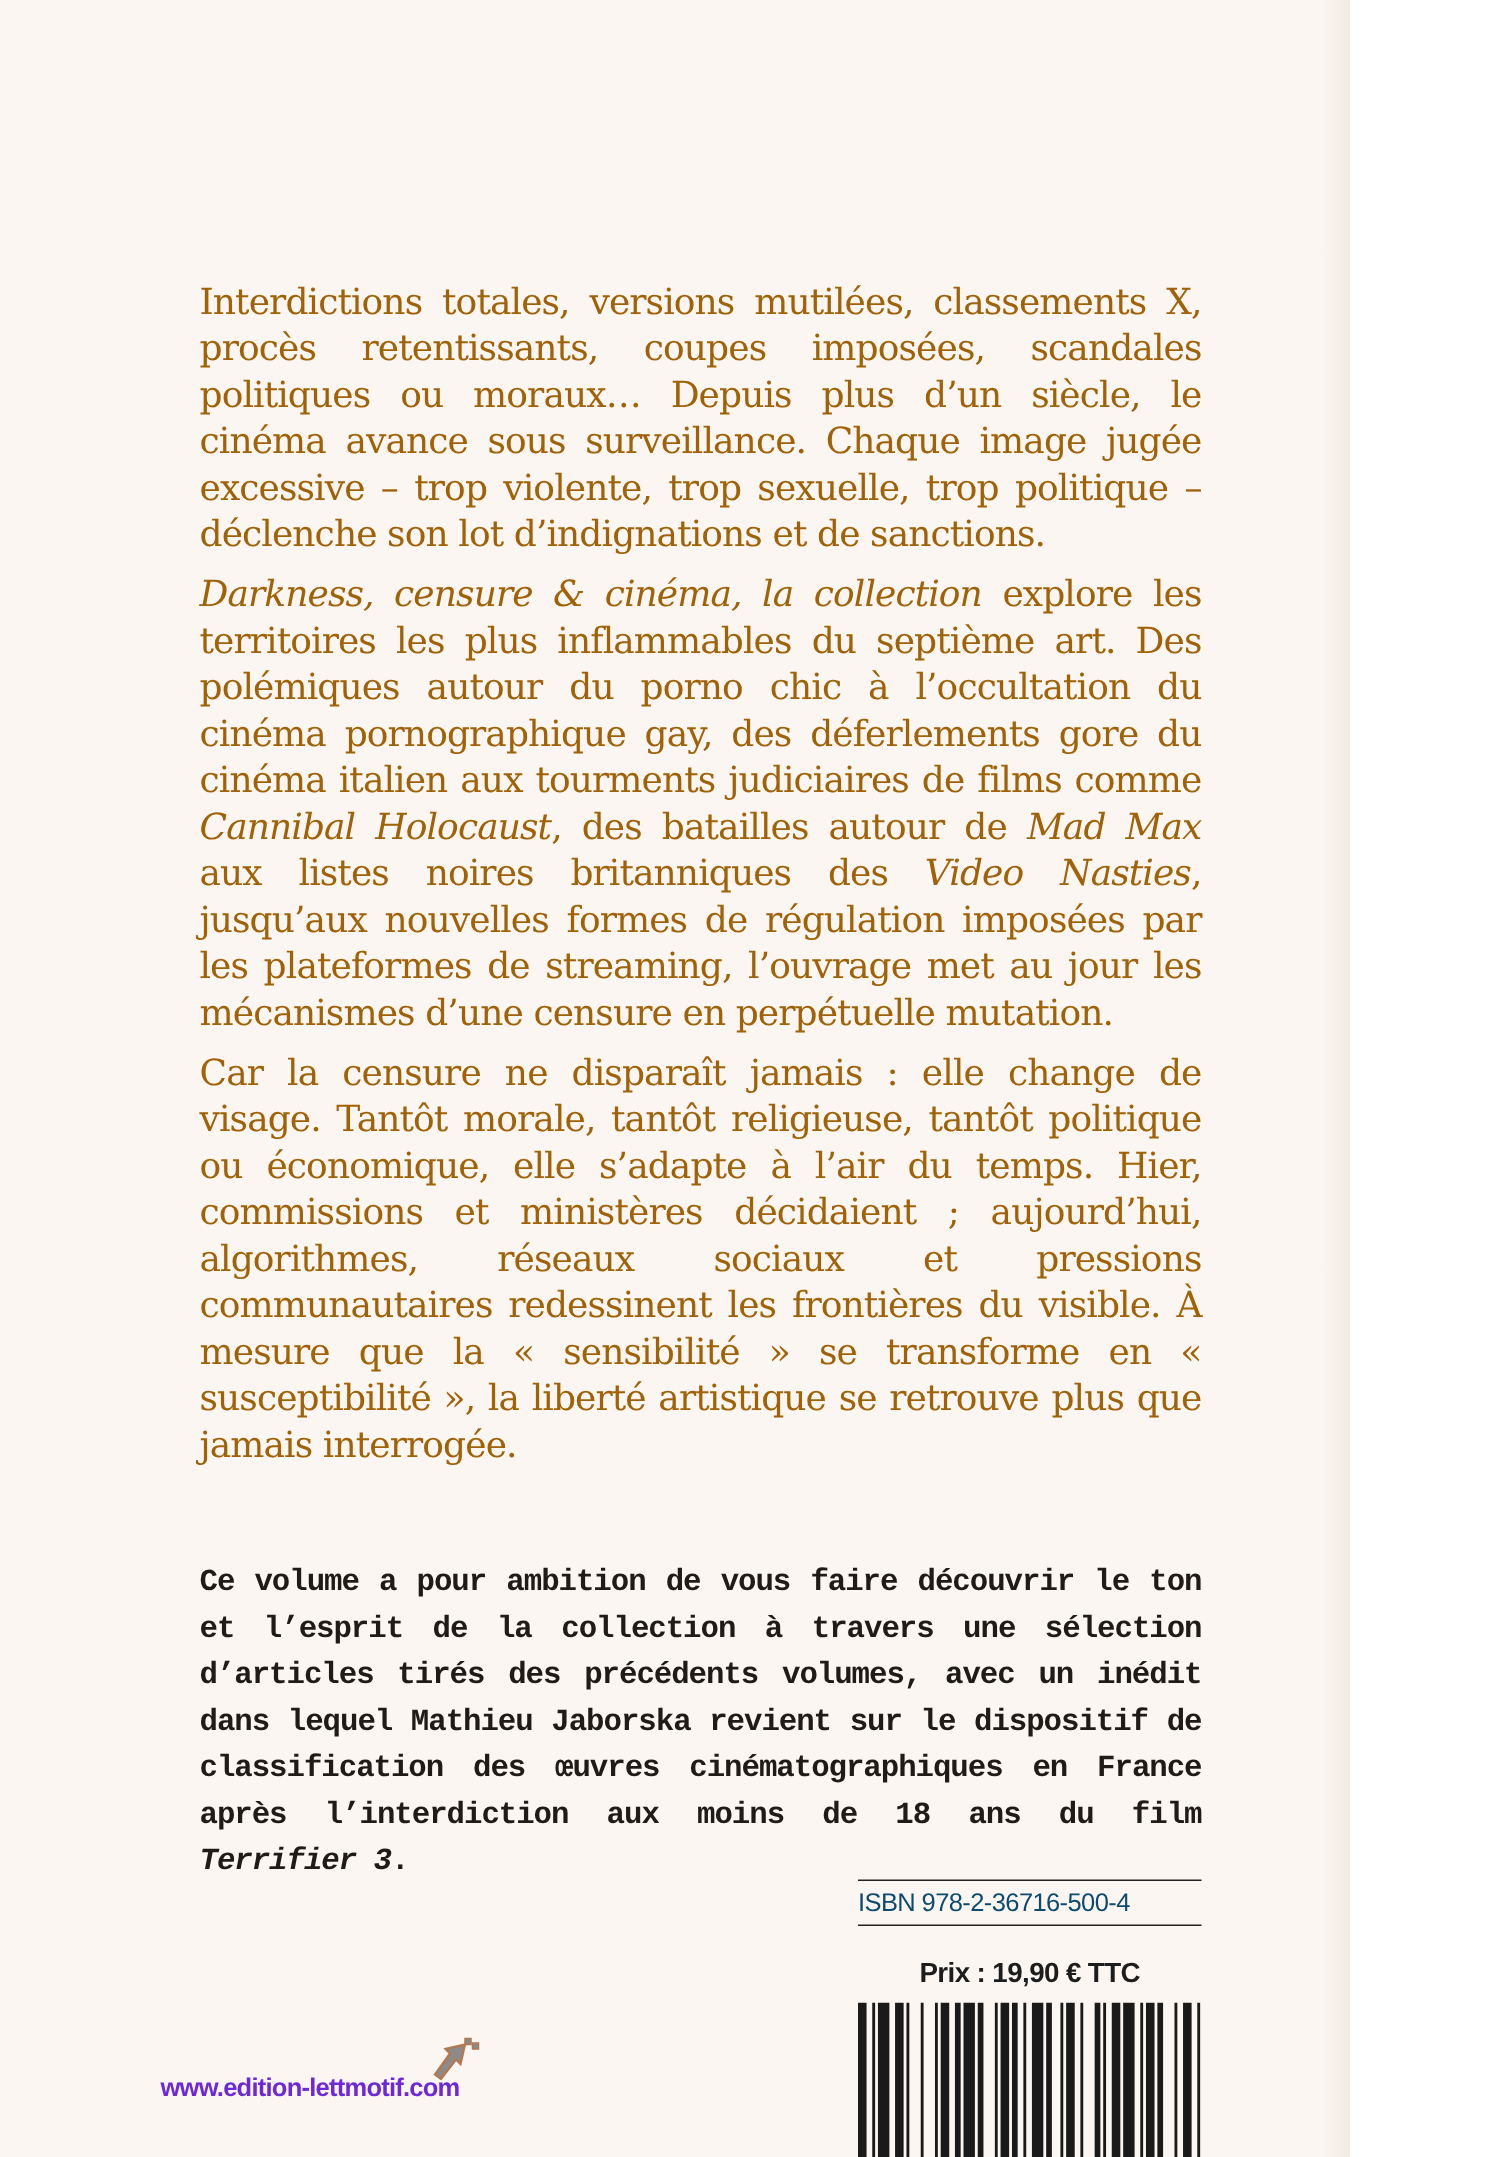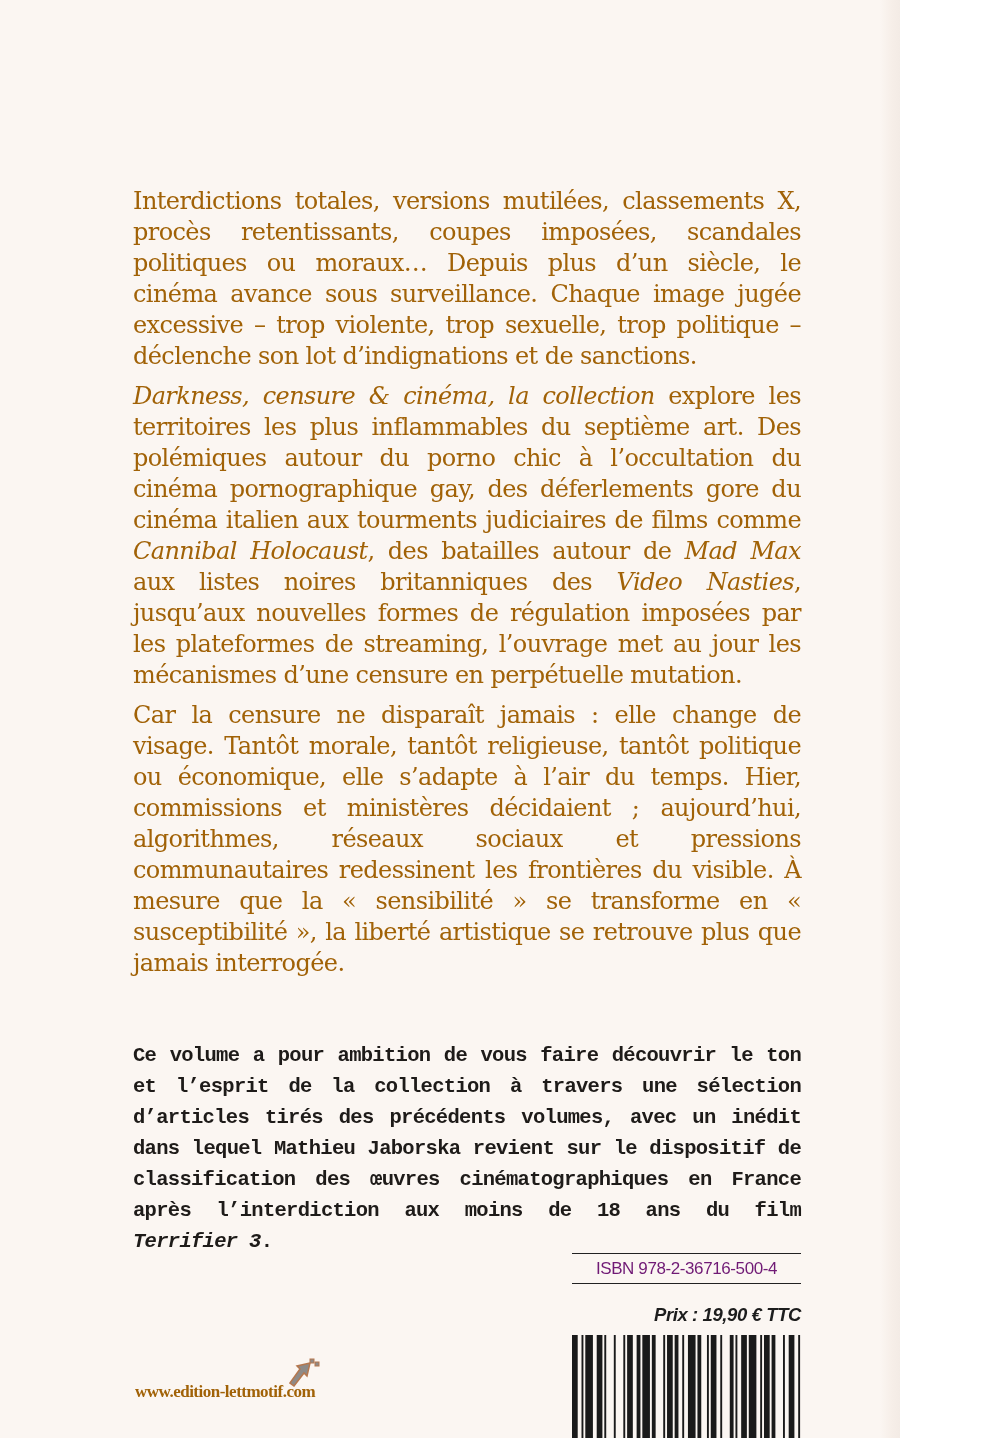--- a/index.html
+++ b/index.html
@@ -29,35 +29,35 @@
     position:absolute; left:133px; top:1040px; width:668px;
     font-family:Liberation Mono, monospace; font-weight:bold;
     color:#1e1b19; font-size:20.5px; line-height:31px;
     text-align:justify; letter-spacing:-0.7px;
   }
   .isbn-box {
     position:absolute; left:572px; top:1253px; width:229px;
     border-top:1.5px solid #222; border-bottom:1.5px solid #222;
     height:29px;
     font-family:"Liberation Sans", sans-serif;
-    font-size:17px; color:#701a75; text-align:center;
+    font-size:17px; color:#0c4a6e; text-align:left;
     line-height:30px; letter-spacing:-0.4px;
   }
   .price {
     position:absolute; left:572px; top:1304px; width:229px;
     font-family:"Liberation Sans", sans-serif; font-weight:bold;
-    font-size:18.5px; color:#1d1d1d; text-align:right; letter-spacing:-0.4px;font-style:italic;
+    font-size:18.5px; color:#1d1d1d; text-align:center; letter-spacing:-0.4px;
   }
   .barcode {
     position:absolute; left:572px; top:1335px; width:230px; height:103px;
   }
   .site {
     position:absolute; left:107px; top:1382px;
-    font-family:Liberation Serif, serif; font-weight:bold;
-    font-size:17px; color:#a16207; letter-spacing:-0.5px;margin-left:28px;
+    font-family:Liberation Sans, sans-serif; font-weight:bold;
+    font-size:17px; color:#6d28d9; letter-spacing:-0.5px;
   }
   .logo {
     position:absolute; left:286px; top:1357px; width:40px; height:30px;
   }
 </style>
 </head>
 <body>
 
 <div class="cover"></div>
 <div class="cover-edge"></div>

